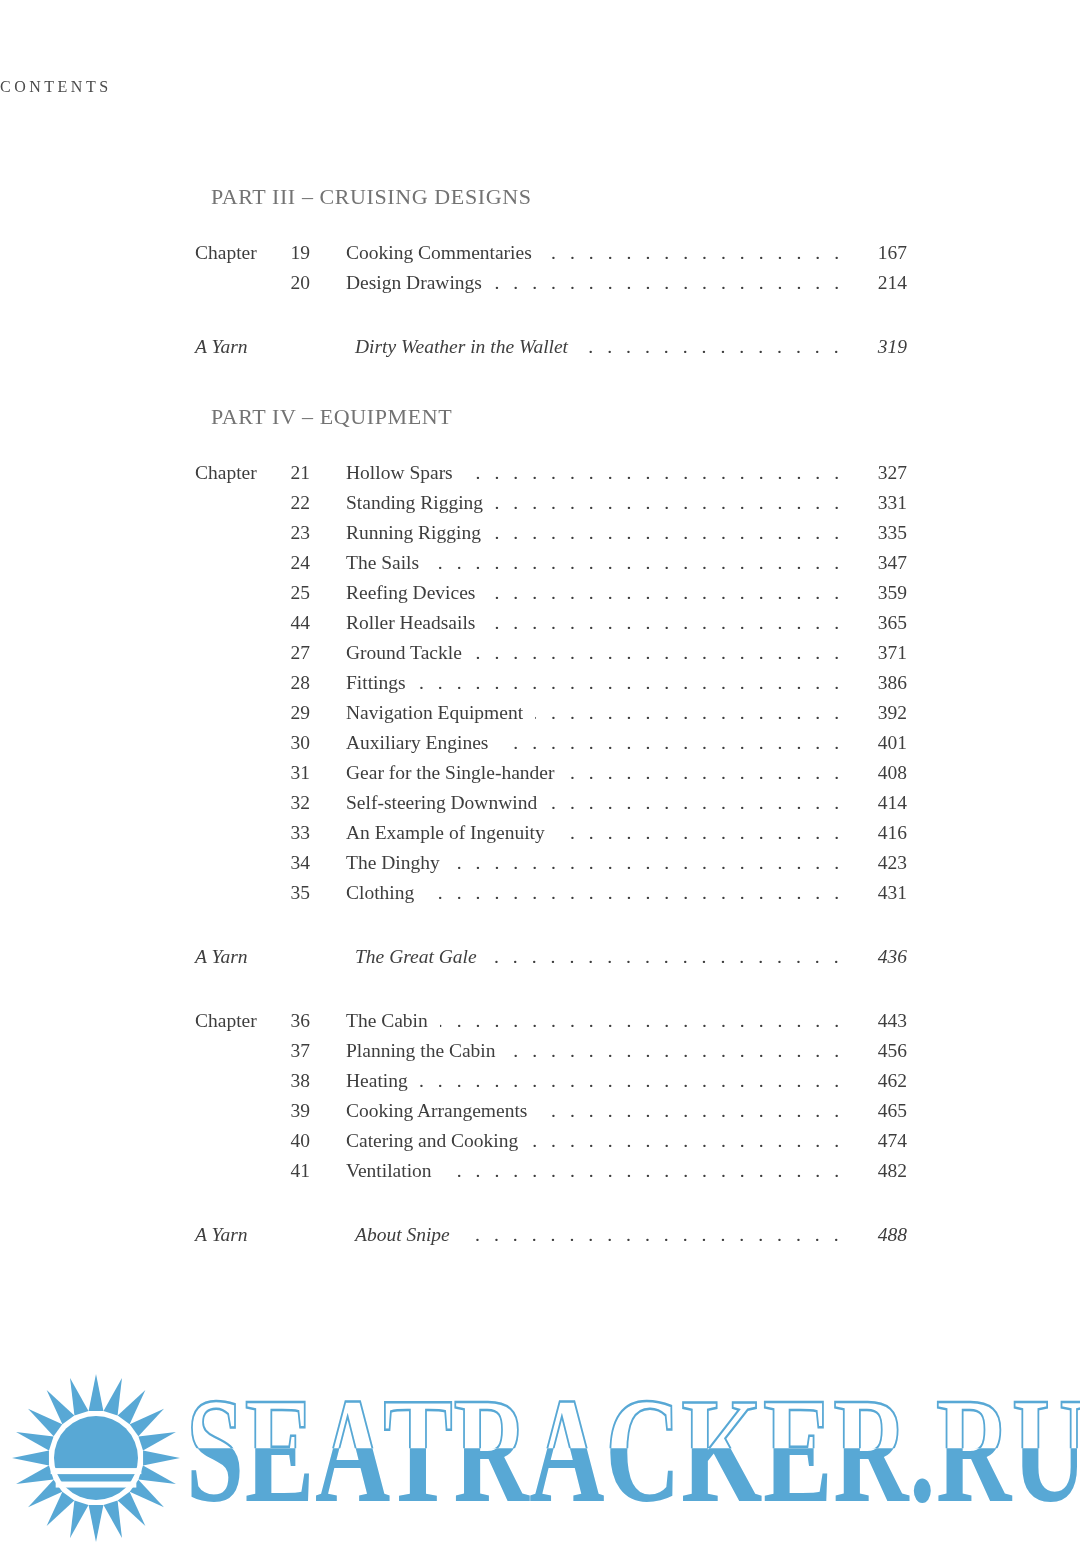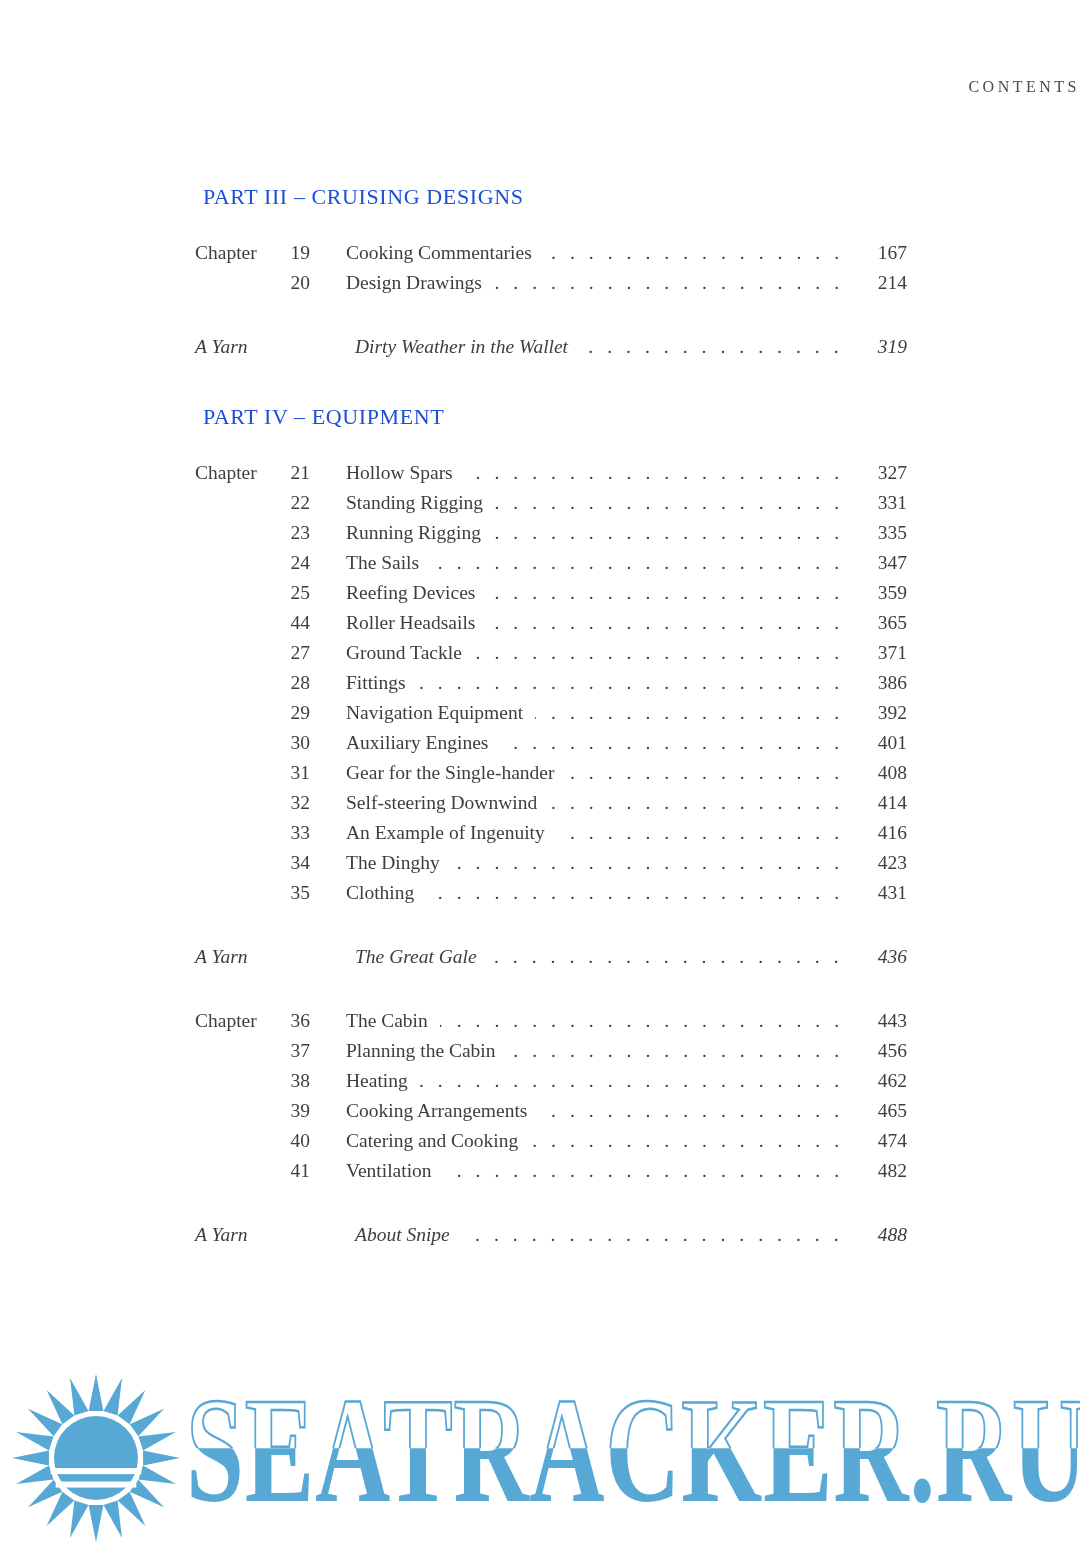--- a/index.html
+++ b/index.html
@@ -9,33 +9,33 @@
     margin:0 auto;
     background:#ffffff;
     font-family:"Liberation Serif", serif;
     color:#3e3e3e;
     overflow:hidden;
   }
 
   
   .running-head {
     position:absolute; top:78px; left:0; width:100%;
-    text-align:right;
+    text-align:left;
     font-size:16px; letter-spacing:3.5px;
     color:#4a4a4a;
   }
 
   
   .toc {
     position:absolute; left:195px; top:182px; width:712px;
   }
   .part-heading {
     font-size:22px; line-height:30px; letter-spacing:0.6px;
-    color:#1d4ed8;
-    margin:0 0 26px 8px;
+    color:#737373;
+    margin:0 0 26px 16px;
     font-weight:normal;
   }
   .part-heading.not-first { margin-top:40px; }
 
   .toc-row {
     display:flex; align-items:flex-start;
     font-size:19.5px; line-height:30px;
     color:#3e3e3e;
   }
   .c-label { flex:none; width:85px; }

